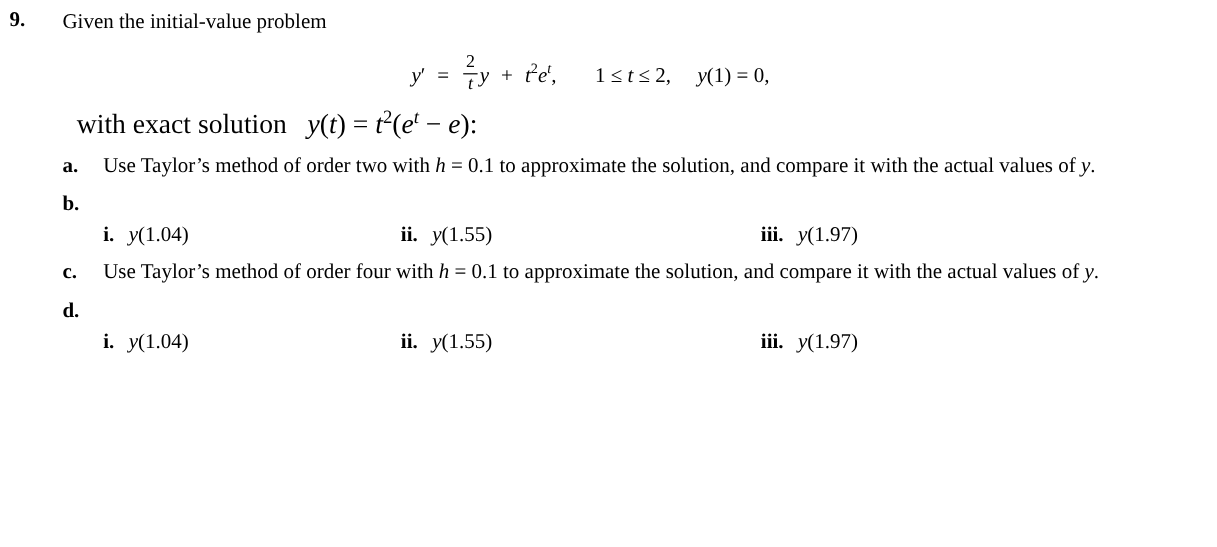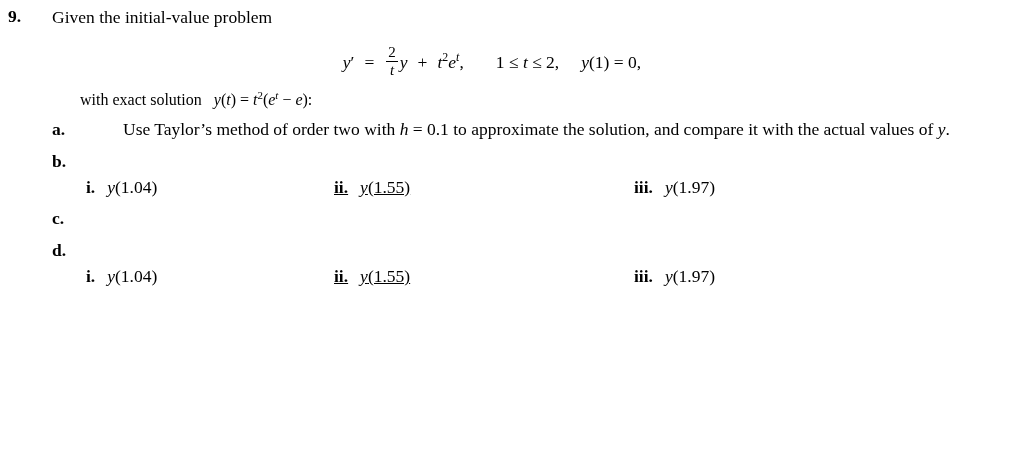--- a/index.html
+++ b/index.html
@@ -88,22 +88,22 @@
     padding: 1px 2px 0 2px;
   }
   sup.ex {
     font-size: 0.68em;
     vertical-align: super;
     line-height: 0;
   }
   .sp { display: inline-block; width: 10px; }
   .sp-wide { display: inline-block; width: 22px; }
   .exact {
-    font-size: 16px;
-    padding-left: 80px;
+    font-size: 23px;
+    padding-left: 64px;
     margin-top: 2px;
     margin-bottom: 6px;
   }
   .part {
     display: flex;
     align-items: flex-start;
     margin-top: 8px;
     padding-left: 52px;
   }
   .part-label {
@@ -113,38 +113,37 @@
     line-height: 1.38;
   }
   .part-body {
     font-size: 17.5px;
     line-height: 1.38;
     width: 912px;
   }
   .justify {
     text-align: justify;
     text-justify: inter-word;
-    margin-left: 37px;
   }
   .subparts {
     display: flex;
     margin-top: 4px;
     padding-left: 86px;
     font-size: 17.5px;
   }
   .sub {
     display: flex;
     align-items: baseline;
   }
   .sub .sl {
     font-weight: bold;
     margin-right: 12px;
   }
   .sub-a { width: 248px; }
-  .sub-b { width: 300px; text-decoration: underline; }
+  .sub-b { width: 300px; }
   .sub-c { width: 240px; text-align: right; }
 </style>
 </head>
 <body>
 
 <div class="page">
   <div class="problem">
 
     <div class="row head-row">
       <div class="num">9.</div>
@@ -203,20 +202,24 @@
         <span><i class="v">y</i>(1.55)</span>
       </span>
       <span class="sub sub-c">
         <span class="sl">iii.</span>
         <span><i class="v">y</i>(1.97)</span>
       </span>
     </div>
 
     <div class="part">
       <div class="part-label">c.</div>
+      <div class="part-body justify">
+        Use Taylor’s method of order four with <i class="v">h</i> = 0.1 to approximate the solution, and compare it
+        with the actual values of <i class="v">y</i>.
+      </div>
     </div>
 
     <div class="part">
       <div class="part-label">d.</div>
     </div>
 
     <div class="subparts">
       <span class="sub sub-a">
         <span class="sl">i.</span>
         <span><i class="v">y</i>(1.04)</span>

